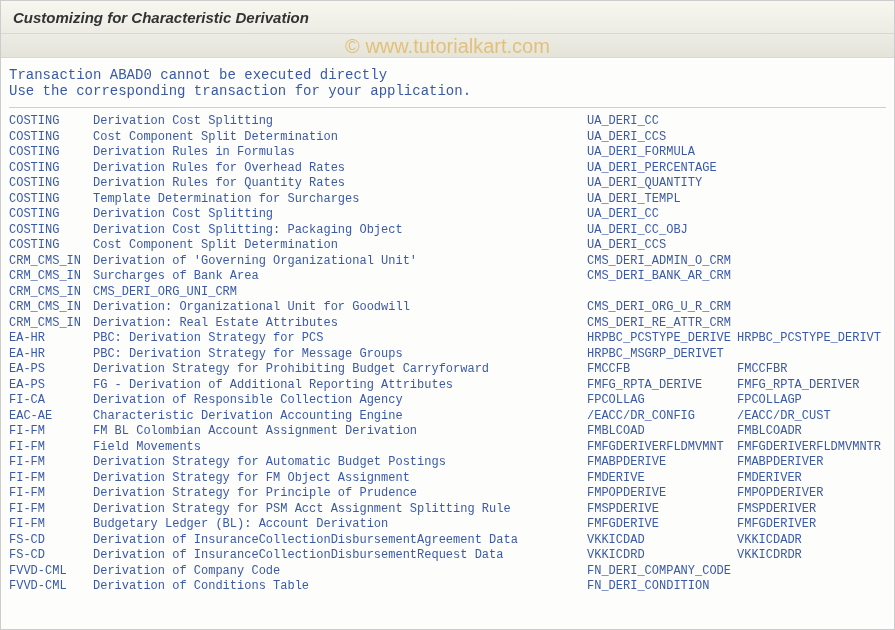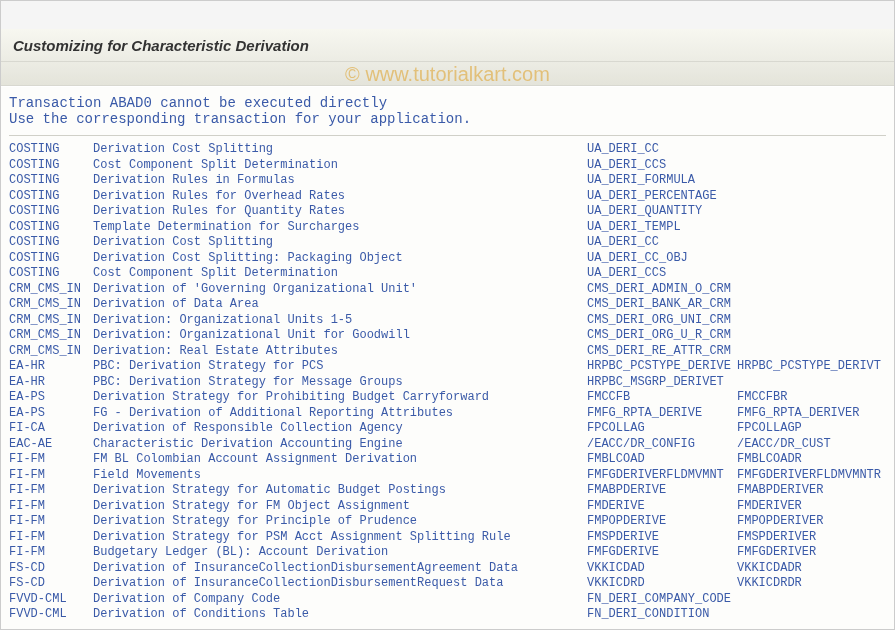--- a/index.html
+++ b/index.html
@@ -9,21 +9,20 @@
       width: 895px;
       height: 630px;
       overflow: hidden;
       border: 1px solid #ccc;
     }
     .header-area { }
     .title-bar {
       background: linear-gradient(to bottom, #f7f7f0 0%, #ecece4 100%);
       padding: 8px 12px 6px 12px;
       border-bottom: 1px solid #d8d8d0;
-      margin-top: 28px;
     }
     .title-text {
       font-weight: bold;
       font-style: italic;
       font-size: 15px;
       color: #333;
     }
     .watermark-bar {
       background: linear-gradient(to bottom, #ecece4 0%, #e4e4da 100%);
       height: 24px;
@@ -143,27 +142,26 @@
         <span class="col-cmd2"></span>
       </div>
       <div class="row">
         <span class="col-cat">CRM_CMS_IN</span>
         <span class="col-desc">Derivation of 'Governing Organizational Unit'</span>
         <span class="col-cmd">CMS_DERI_ADMIN_O_CRM</span>
         <span class="col-cmd2"></span>
       </div>
       <div class="row">
         <span class="col-cat">CRM_CMS_IN</span>
-        <span class="col-desc">Derivation of Data Area</span>
+        <span class="col-desc">Surcharges of Bank Area</span>
         <span class="col-cmd">CMS_DERI_BANK_AR_CRM</span>
         <span class="col-cmd2"></span>
       </div>
       <div class="row">
         <span class="col-cat">CRM_CMS_IN</span>
-        <span class="col-desc">Derivation: Organizational Units 1-5</span>
         <span class="col-cmd">CMS_DERI_ORG_UNI_CRM</span>
         <span class="col-cmd2"></span>
       </div>
       <div class="row">
         <span class="col-cat">CRM_CMS_IN</span>
         <span class="col-desc">Derivation: Organizational Unit for Goodwill</span>
         <span class="col-cmd">CMS_DERI_ORG_U_R_CRM</span>
         <span class="col-cmd2"></span>
       </div>
       <div class="row">

